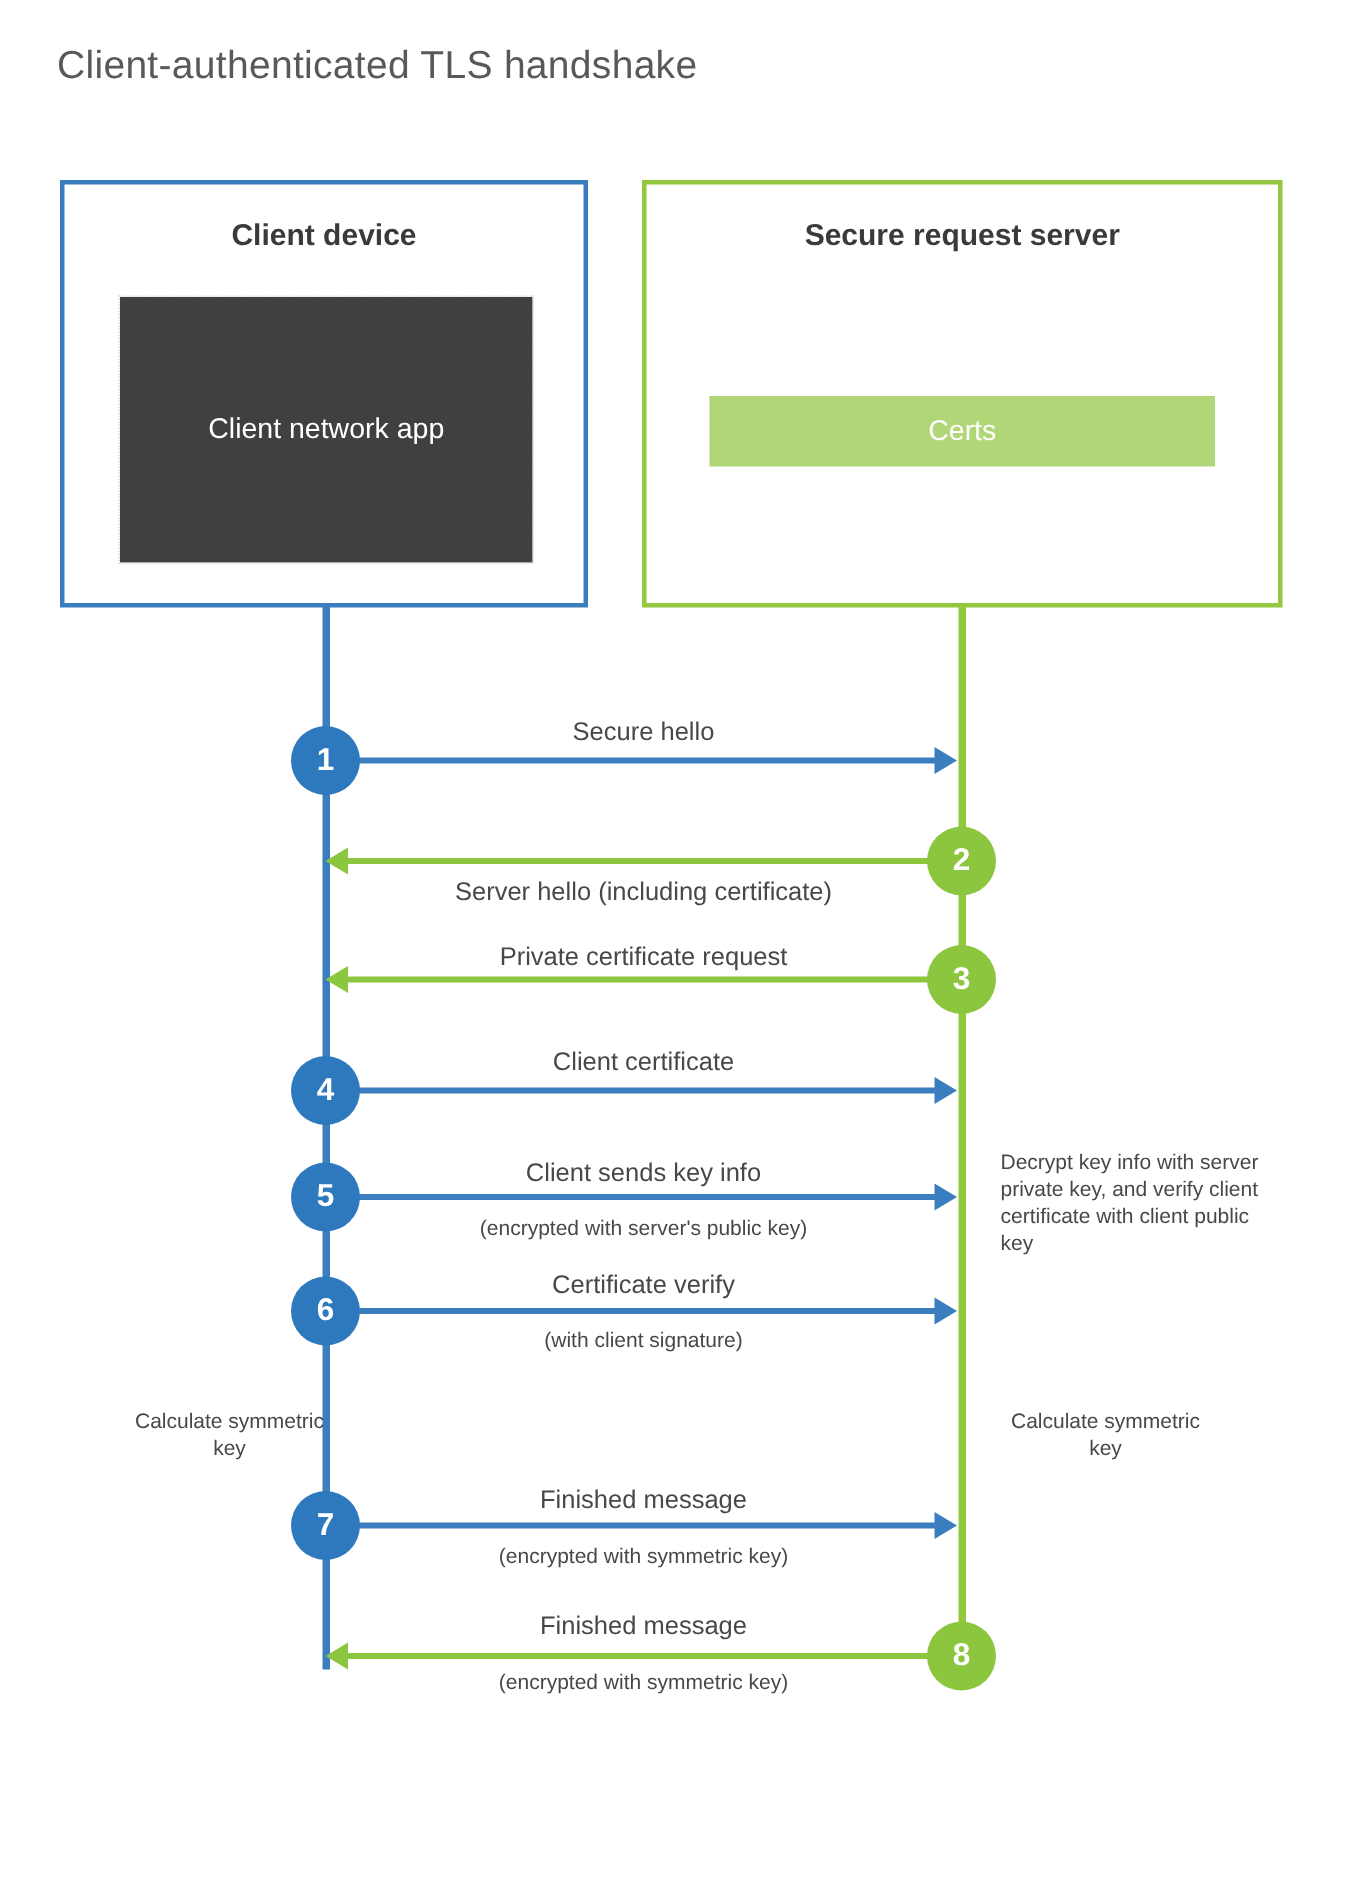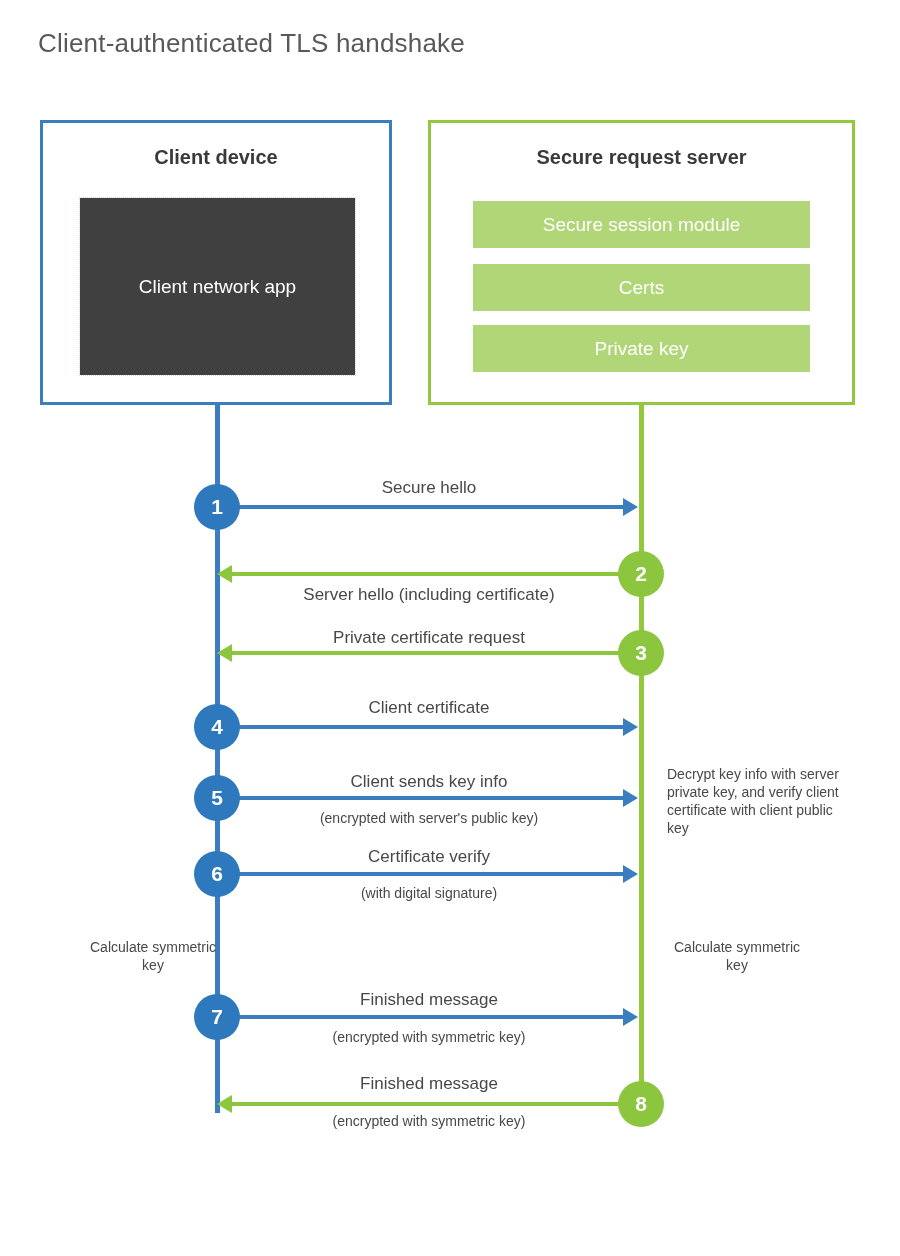--- a/index.html
+++ b/index.html
@@ -174,23 +174,21 @@
 
 <div id="diagram-title">Client-authenticated TLS handshake</div>
 
 <div class="participant-box" id="client-device-box">
   <div class="participant-title">Client device</div>
   <div id="client-network-app">Client network app</div>
 </div>
 
 <div class="participant-box" id="secure-server-box">
   <div class="participant-title">Secure request server</div>
-  <div class="server-bar" id="server-bar-0">Secure session module</div>
   <div class="server-bar" id="server-bar-1">Certs</div>
-  <div class="server-bar" id="server-bar-2">Private key</div>
 </div>
 
 <div class="lifeline" id="client-lifeline"></div>
 <div class="lifeline" id="server-lifeline"></div>
 
 <div class="msg-label" style="left:218px; top:478px; width:422px;">Secure hello</div>
 <div class="msg-line blue" style="left:217px; top:505px; width:408px;"></div>
 <div class="arrow-head right blue" style="left:623px; top:498px;"></div>
 <div class="step-badge blue" style="left:194px; top:484px;">1</div>
 
@@ -211,21 +209,21 @@
 
 <div class="msg-label" style="left:218px; top:772px; width:422px;">Client sends key info</div>
 <div class="msg-line blue" style="left:217px; top:796px; width:408px;"></div>
 <div class="arrow-head right blue" style="left:623px; top:789px;"></div>
 <div class="msg-sublabel" style="left:218px; top:810px; width:422px;">(encrypted with server's public key)</div>
 <div class="step-badge blue" style="left:194px; top:775px;">5</div>
 
 <div class="msg-label" style="left:218px; top:847px; width:422px;">Certificate verify</div>
 <div class="msg-line blue" style="left:217px; top:872px; width:408px;"></div>
 <div class="arrow-head right blue" style="left:623px; top:865px;"></div>
-<div class="msg-sublabel" style="left:218px; top:885px; width:422px;">(with digital signature)</div>
+<div class="msg-sublabel" style="left:218px; top:885px; width:422px;">(with client signature)</div>
 <div class="step-badge blue" style="left:194px; top:851px;">6</div>
 
 <div class="side-note" style="left:667px; top:765px; width:175px;">Decrypt key info with server private key, and verify client certificate with client public key</div>
 
 <div class="side-note center" style="left:78px; top:938px; width:150px;">Calculate symmetric key</div>
 <div class="side-note center" style="left:662px; top:938px; width:150px;">Calculate symmetric key</div>
 
 <div class="msg-label" style="left:218px; top:990px; width:422px;">Finished message</div>
 <div class="msg-line blue" style="left:217px; top:1015px; width:408px;"></div>
 <div class="arrow-head right blue" style="left:623px; top:1008px;"></div>

